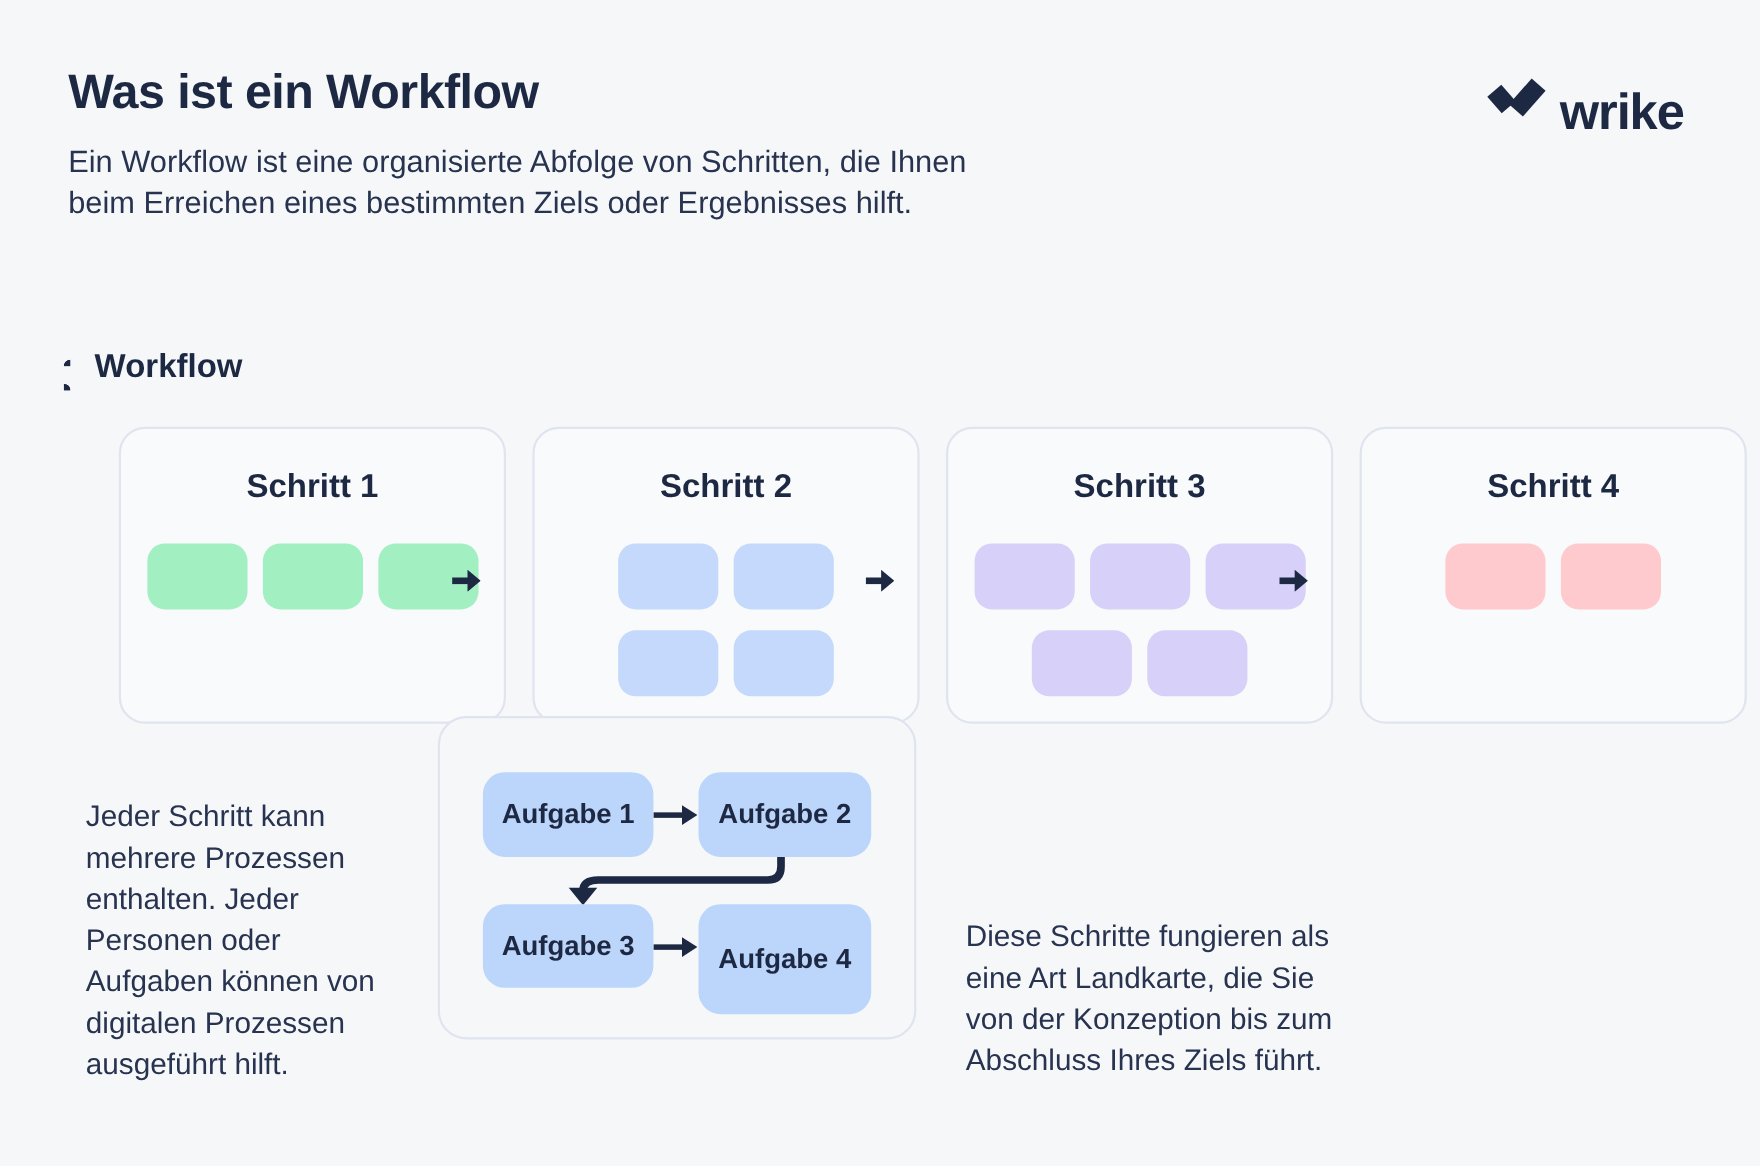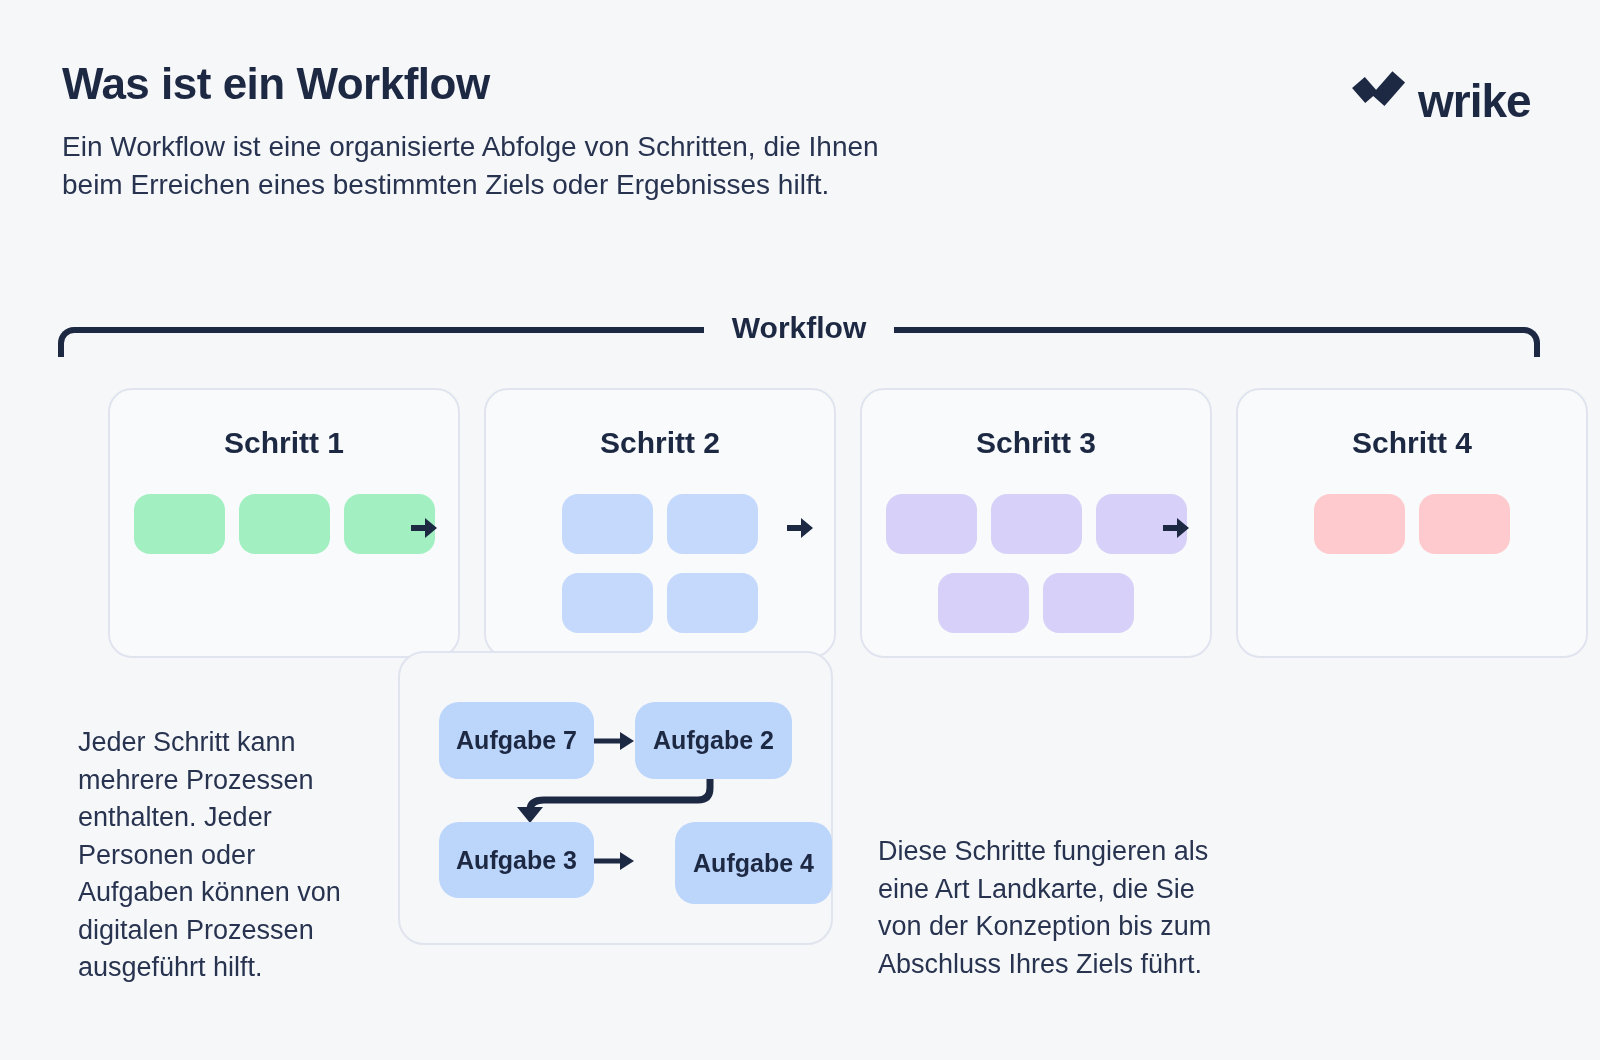--- a/index.html
+++ b/index.html
@@ -16,21 +16,21 @@
   }
   .page-subtitle{
     position:absolute;left:62px;top:128px;
     font-size:28px;line-height:38px;color:#283350;
   }
   
   .logo{position:absolute;left:1350px;top:66px;display:flex;align-items:center;gap:8px;height:48px;}
   .logo-icon{width:60px;height:42px;color:#1D2843;}
   .logo-word{font-size:46px;font-weight:700;letter-spacing:-1px;line-height:1;color:#1D2843;padding-bottom:6px;margin-top:28px;}
   
-  .bracket{position:absolute;left:58px;top:327px;width:1482px;display:flex;align-items:flex-start;}
+  .bracket{position:absolute;left:58px;top:327px;width:1482px;display:flex;align-items:flex-start;flex-direction:column;}
   .bracket .seg{flex:1;height:30px;border-top:6px solid #1D2843;box-sizing:border-box;}
   .bracket .seg-left{border-left:6px solid #1D2843;border-top-left-radius:16px;}
   .bracket .seg-right{border-right:6px solid #1D2843;border-top-right-radius:16px;}
   .bracket-label{
     font-size:30px;font-weight:700;color:#1D2843;
     padding:0 28px;margin-top:-14px;white-space:nowrap;line-height:1;
   }
   
   #steps-row{position:absolute;left:60px;top:388px;width:1480px;height:270px;display:flex;gap:24px;padding-left:48px;}
   .step-card{
@@ -51,21 +51,21 @@
   }
   .elbow{position:absolute;left:0;top:0;width:431px;height:290px;color:#1D2843;}
   .task-box{
     position:absolute;background:#BCD5FB;border-radius:20px;
     display:flex;align-items:center;justify-content:center;
     font-size:25px;font-weight:700;color:#1D2843;
   }
   #task1{left:39px;top:49px;width:155px;height:77px;}
   #task2{left:235px;top:49px;width:157px;height:77px;}
   #task3{left:39px;top:169px;width:155px;height:76px;}
-  #task4{left:235px;top:169px;width:157px;height:82px;margin-left:40px;}
+  #task4{left:235px;top:169px;width:157px;height:100px;}
   .task-arrow{position:absolute;width:40px;height:20px;color:#1D2843;}
   #task-arrow-1{left:194px;top:78px;}
   #task-arrow-2{left:194px;top:198px;}
   .task-arrow svg{display:block;width:40px;height:20px;}
   
   .note{position:absolute;font-size:27px;line-height:37.5px;color:#283350;}
   #note-left{left:78px;top:724px;}
   #note-right{left:878px;top:833px;}
 </style>
 </head>
@@ -132,21 +132,21 @@
           <div class="block" style="background: rgb(255, 202, 205);"></div>
         </div>
       </div>
     </div>
 
   <div id="detail-card">
     <svg class="elbow" viewBox="0 0 431 290">
       <path d="M310 122 L310 135 Q310 147 298 147 L144 147 Q130 147 130 157 L130 158" fill="none" stroke="currentColor" stroke-width="7"></path>
       <polygon points="117,154 143,154 130,170" fill="currentColor"></polygon>
     </svg>
-    <div class="task-box" id="task1">Aufgabe 7</div>
+    <div class="task-box" id="task1">Aufgabe 1</div>
     <div class="task-box" id="task2">Aufgabe 2</div>
     <div class="task-box" id="task3">Aufgabe 3</div>
     <div class="task-box" id="task4">Aufgabe 4</div>
     <div class="task-arrow" id="task-arrow-1">
       <svg viewBox="0 0 40 20">
           <rect x="0" y="7.5" width="28" height="5" fill="currentColor"></rect>
           <polygon points="26,1 40,10 26,19" fill="currentColor"></polygon>
         </svg>
     </div>
     <div class="task-arrow" id="task-arrow-2">

